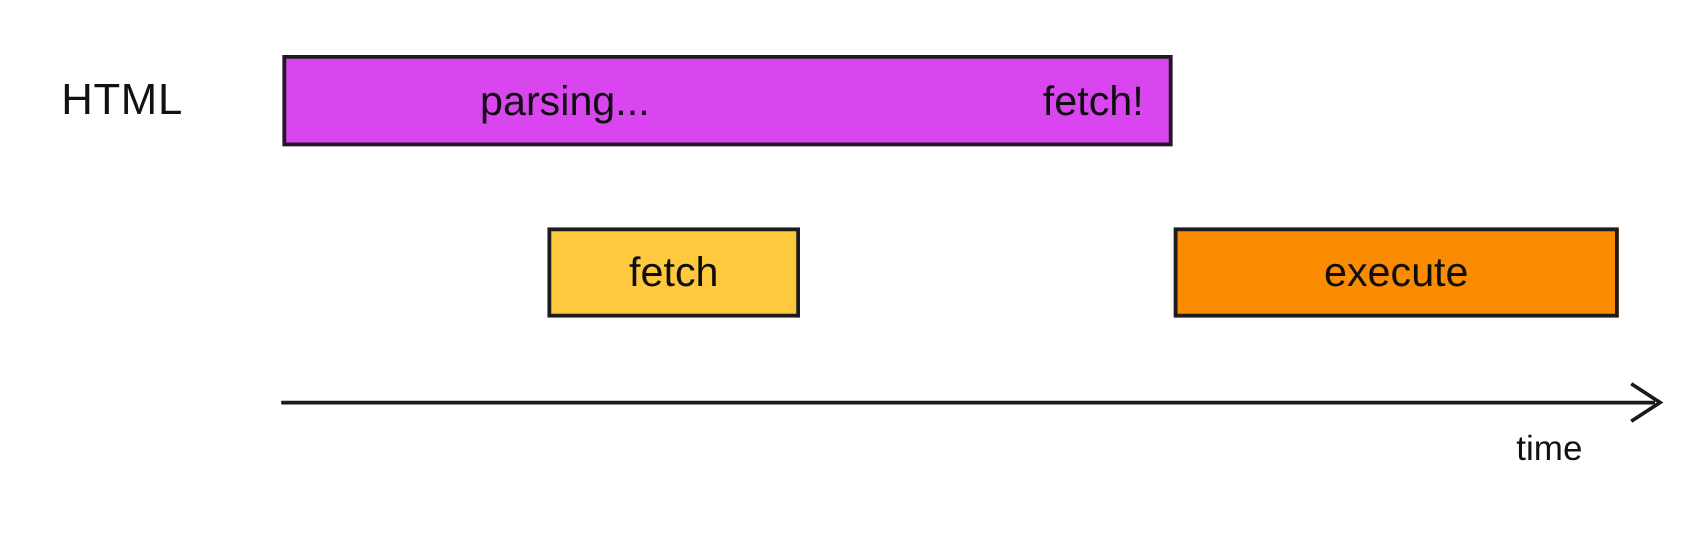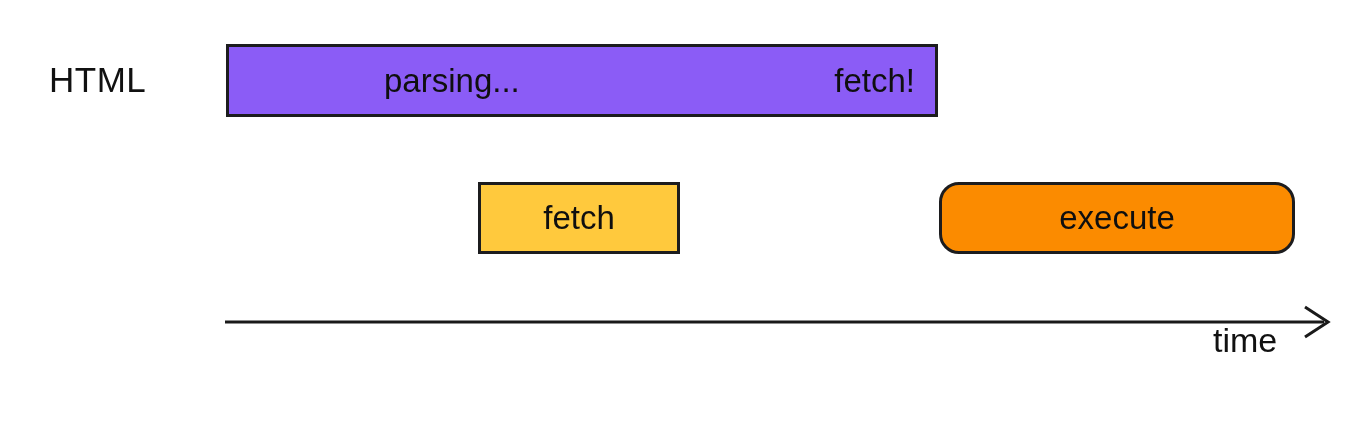--- a/index.html
+++ b/index.html
@@ -53,53 +53,52 @@
     width: 202px;
     height: 72px;
     justify-content: center;
   }
   .bar.execute {
     left: 939px;
     top: 182px;
     width: 356px;
     height: 72px;
     justify-content: center;
-    border-radius: 20px;
   }
   .bar-text { white-space: nowrap; }
 
   .axis-arrow {
     position: absolute;
     left: 224px;
     top: 303px;
     width: 1112px;
     height: 40px;
   }
   .time-label {
     position: absolute;
     left: 1213px;
-    top: 321px;
-    font-size: 34px;
+    top: 343px;
+    font-size: 28px;
     color: #111111;
   }
 </style>
 </head>
 <body>
 
 <div class="canvas">
 
   <div class="row-label html">HTML</div>
 
-  <div class="bar parsing" style="background-color: #8b5cf6;">
+  <div class="bar parsing" style="background-color: #d946ef;">
     <span class="bar-text">parsing...</span>
     <span class="bar-text">fetch!</span>
   </div>
 
 
-  <div class="bar fetch" style="background-color: rgb(255, 201, 61); margin-left: 40px;">
+  <div class="bar fetch" style="background-color: rgb(255, 201, 61);">
     <span class="bar-text">fetch</span>
   </div>
 
   <div class="bar execute" style="background-color: rgb(251, 139, 0);">
     <span class="bar-text">execute</span>
   </div>
 
   <svg class="axis-arrow" viewBox="0 0 1112 40" xmlns="http://www.w3.org/2000/svg">
     <line x1="1" y1="19" x2="1100" y2="19" stroke="#1a1a1a" stroke-width="3"></line>
     <polyline points="1081,4 1104,19 1081,34" fill="none" stroke="#1a1a1a" stroke-width="3" stroke-linejoin="miter"></polyline>

